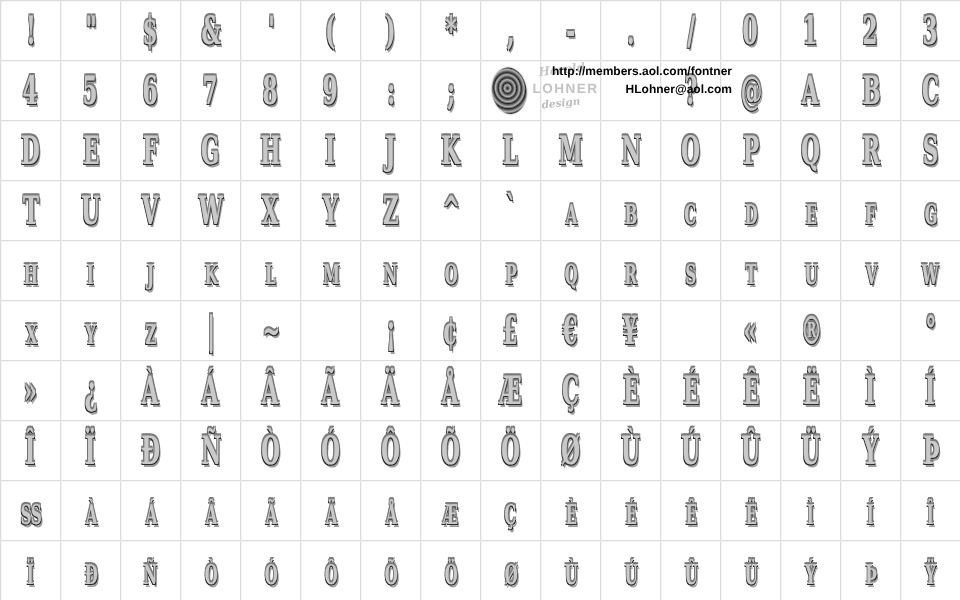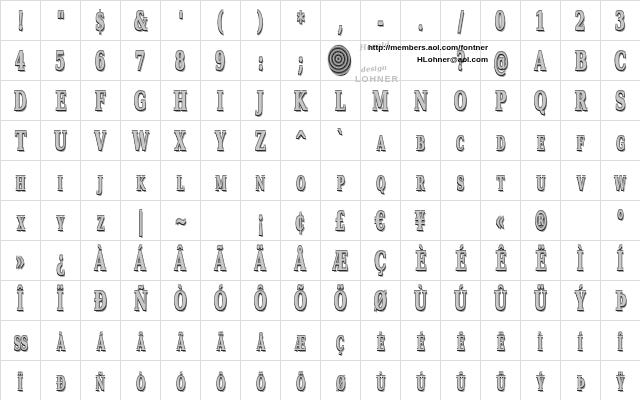--- a/index.html
+++ b/index.html
@@ -66,21 +66,20 @@
     font:italic 700 8px "DejaVu Serif",serif;
     transform:rotate(-6deg);
     white-space:nowrap;
   }
   .wm-logo{
     position:absolute;left:34px;top:13px;
     color:#c2c2c2;
     font:700 9px "Liberation Sans",sans-serif;
     letter-spacing:1px;
     white-space:nowrap;
-    margin-top:20px;
   }
   .wm-script{
     position:absolute;left:40px;top:23px;
     color:#bdbdbd;
     font:italic 700 7px "DejaVu Serif",serif;
     transform:rotate(-6deg);
     white-space:nowrap;
   }
   .wm-text{
     position:absolute;right:1px;top:1px;

